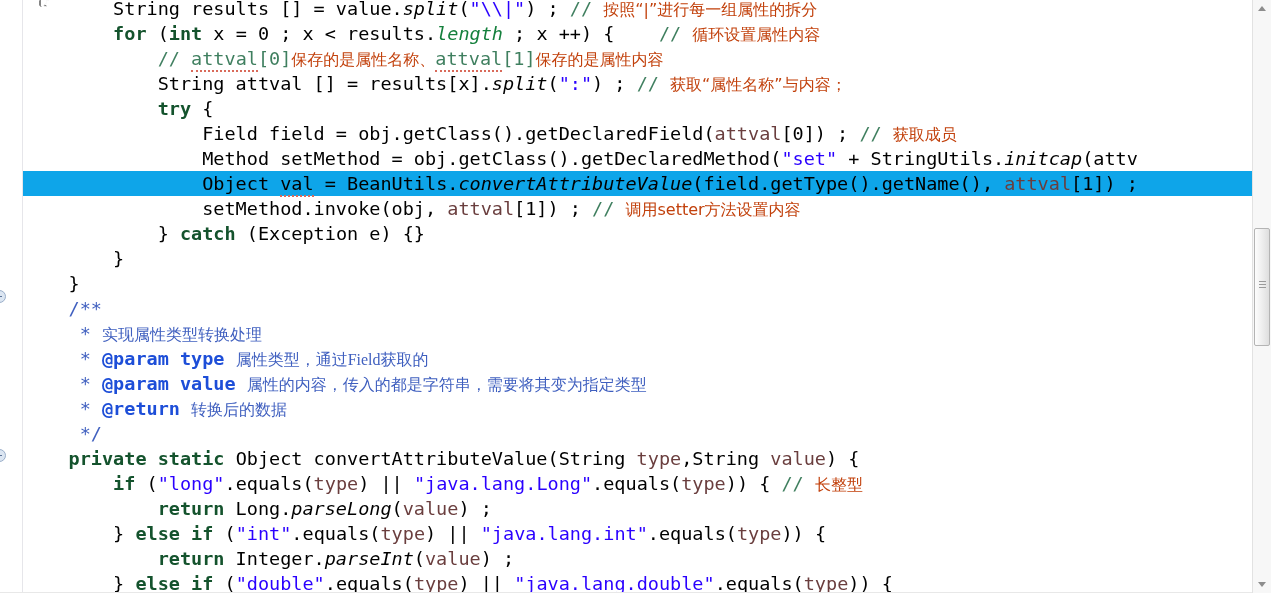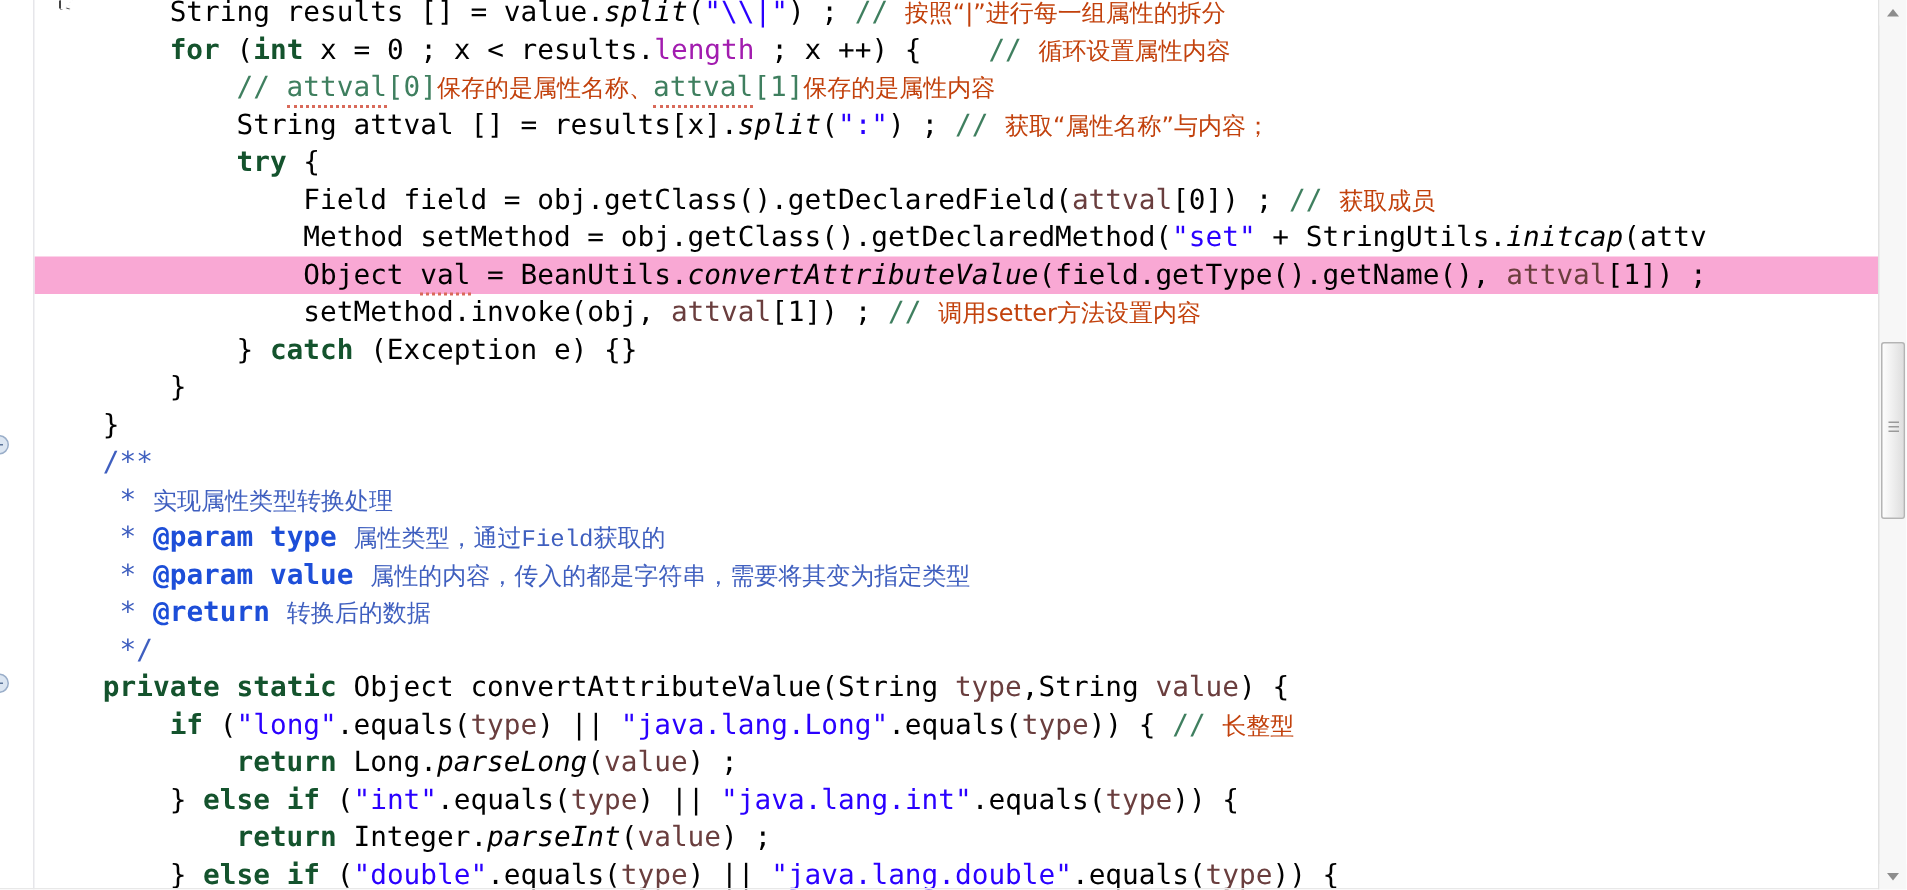--- a/index.html
+++ b/index.html
@@ -74,33 +74,33 @@
   }
   .code-line {
     position: relative;
     height: 25px;
     line-height: 25px;
     padding-left: 24px;
     white-space: pre;
     color: #000000;
   }
   .code-line.highlight {
-    background: #f9a8d4;
+    background: #0ea5e9;
     width: 1229px;
   }
 
   
   .kw      { color: #14532d; font-weight: bold; }
   .str     { color: #2a00ff; }
   .cmt     { color: #3f7f5f; }
   .cmt-cjk { color: #c2410c; font-family: "DejaVu Sans", sans-serif; font-size: 16px; }
   .doc     { color: #3f5fbf; }
   .doc-tag { color: #1d4ed8; font-weight: bold; }
-  .doc-cjk { color: #3f5fbf; font-family: Liberation Mono, monospace; font-size: 16px; }
-  .fld     { color: #a21caf; }
+  .doc-cjk { color: #3f5fbf; font-family: Liberation Serif, serif; font-size: 16px; }
+  .fld     { color: #15803d; font-style: italic; }
   .prm     { color: #6a3e3e; }
   .sm      { font-style: italic; }
   .plain   { color: #000000; }
 
   
   .squig {
     border-bottom: 2px dotted #d96a5a;
     padding-bottom: 1px;
   }
 

